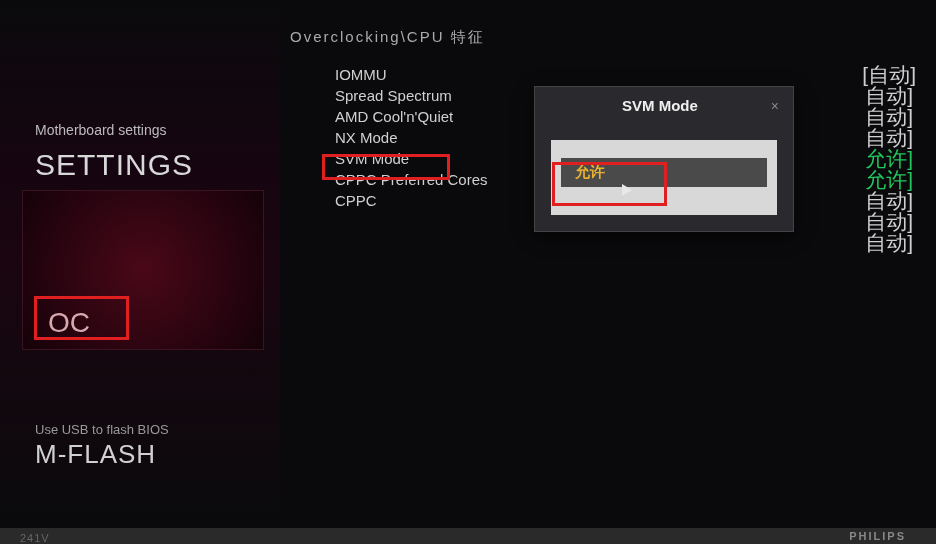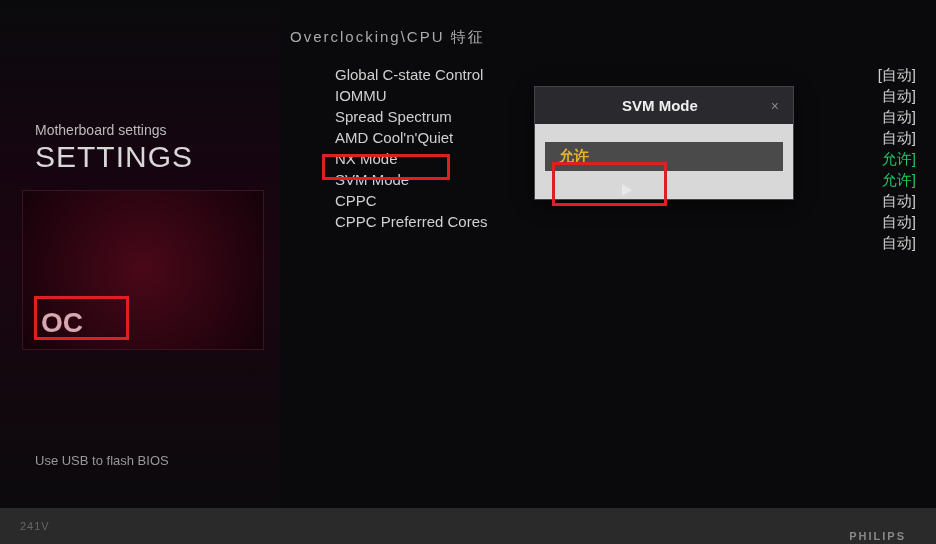--- a/index.html
+++ b/index.html
@@ -25,44 +25,44 @@
       background: linear-gradient(to bottom, #0a0a0c 0%, #150510 30%, #1a0510 50%, #0a0a0c 100%);
     }
     .settings-section {
       position: absolute;
       top: 122px;
       left: 35px;
     }
     .settings-label {
       font-size: 14px;
       color: #bbb;
-      margin-bottom: 2px;
+      margin-bottom: 10px;
     }
     .settings-title {
       font-size: 30px;
       color: #d8d8d8;
       font-weight: 300;
       letter-spacing: 1px;
     }
     .oc-panel {
       position: absolute;
       top: 190px;
       left: 22px;
       width: 242px;
       height: 160px;
       background: radial-gradient(circle at 50% 50%, #4a0818 0%, #2a0410 60%, #150208 100%);
       border: 1px solid #3a1520;
     }
     .oc-label {
       position: absolute;
       bottom: 10px;
-      left: 18px;
+      left: 25px;
       font-size: 28px;
       color: #d8a8b0;
-      font-weight: 700;
+      font-weight: 400;
     }
     .oc-red-box {
       position: absolute;
       top: 296px;
       left: 34px;
       width: 95px;
       height: 44px;
       border: 3px solid #e02020;
     }
     .mflash-section {
@@ -111,22 +111,22 @@
       top: 154px;
       left: 322px;
       width: 128px;
       height: 26px;
       border: 3px solid #e02020;
     }
     .values-column {
       position: absolute;
       top: 64px;
       right: 20px;
-      font-size: 15px;
-      text-align: right;
+      font-size: 21px;
+      text-align: center;
     }
     .value-item {
       height: 21px;
       line-height: 21px;
       color: #d0d0d0;
     }
     .value-item.red {
       color: #22c55e;
     }
     .popup {
@@ -151,21 +151,21 @@
       flex: 1;
       text-align: center;
     }
     .popup-close {
       color: #888;
       font-size: 14px;
       cursor: pointer;
     }
     .popup-body {
       background: #d8d8d8;
-      margin: 0;
+      margin: 16px;
       padding: 18px 10px 28px 10px;
       position: relative;
     }
     .popup-option {
       background: #4a4a4a;
       color: #e8b030;
       padding: 5px 14px;
       font-size: 15px;
       font-weight: bold;
       position: relative;
@@ -188,24 +188,24 @@
       width: 115px;
       height: 44px;
       border: 3px solid #e02020;
       z-index: 11;
     }
     .bottom-bar {
       position: absolute;
       bottom: 0;
       left: 0;
       width: 936px;
-      height: 36px;
+      height: 16px;
       background: #2a2a2a;
       display: flex;
-      align-items: center;
+      align-items: flex-end;
     }
     .power-info {
       color: #666;
       font-size: 11px;
       padding-left: 20px;
       letter-spacing: 1px;
     }
     .monitor-brand {
       position: absolute;
       right: 30px;
@@ -222,36 +222,36 @@
 <div class="sidebar">
   <div class="settings-section">
     <div class="settings-label">Motherboard settings</div>
     <div class="settings-title">SETTINGS</div>
   </div>
   <div class="oc-panel">
     <div class="oc-label">OC</div>
   </div>
   <div class="mflash-section">
     <div class="mflash-label">Use USB to flash BIOS</div>
+    <div class="mflash-title">M-FLASH</div>
   </div>
 </div>
 
 <div class="oc-red-box"></div>
 
 <div class="main-area">
   <div class="breadcrumb">Overclocking\CPU 特征</div>
   <div class="settings-list">
-    <div class="setting-item">Global C-state Control</div>
     <div class="setting-item">IOMMU</div>
     <div class="setting-item">Spread Spectrum</div>
     <div class="setting-item">AMD Cool'n'Quiet</div>
     <div class="setting-item">NX Mode</div>
     <div class="setting-item">SVM Mode</div>
+    <div class="setting-item">CPPC Preferred Cores</div>
     <div class="setting-item">CPPC</div>
-    <div class="setting-item">CPPC Preferred Cores</div>
   </div>
 </div>
 
 <div class="values-column">
   <div class="value-item">[自动]</div>
   <div class="value-item">自动]</div>
   <div class="value-item">自动]</div>
   <div class="value-item">自动]</div>
   <div class="value-item red">允许]</div>
   <div class="value-item red">允许]</div>

